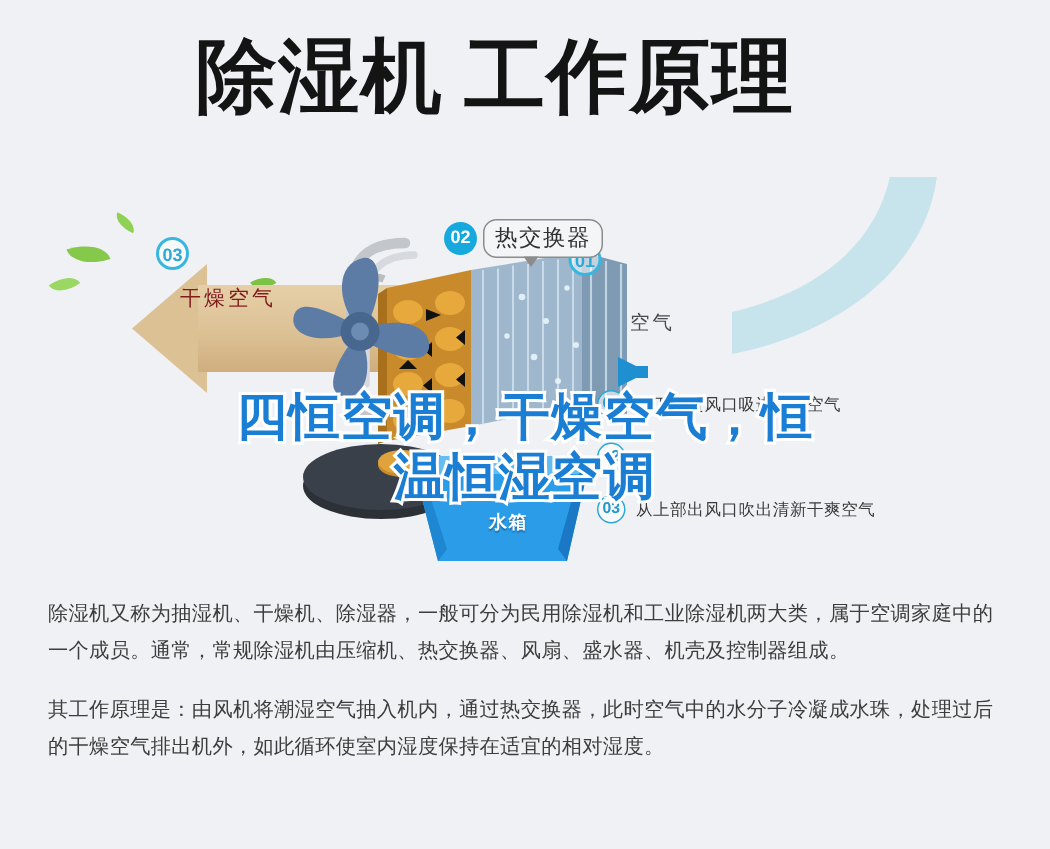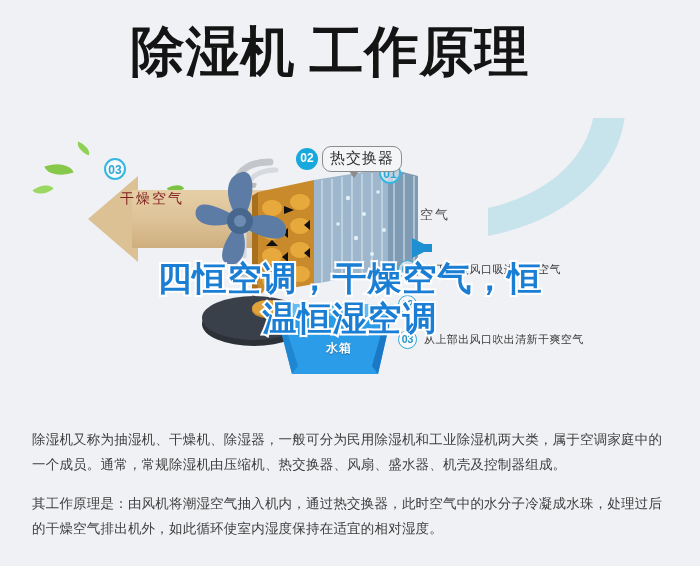--- a/index.html
+++ b/index.html
@@ -234,23 +234,22 @@
     -webkit-text-stroke: 4px #ffffff;
     paint-order: stroke fill;
     white-space: nowrap;
   }
   .wm-line.second { display: block; }
 
   
   .body-text {
     position: absolute;
     left: 32px;
-    top: 428px;
+    top: 396px;
     width: 642px;
-    font-family: Liberation Mono, monospace;
   }
   .para {
     font-size: 13.5px;
     line-height: 25px;
     color: #3d3d3d;
     letter-spacing: 0.2px;
     margin: 0 0 14px 0;
   }
 </style>
 </head>

